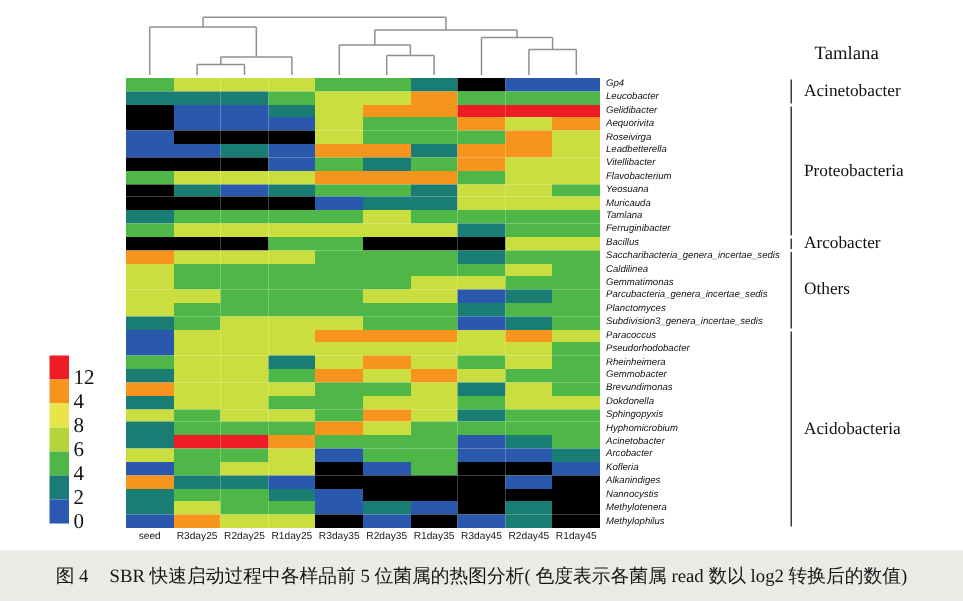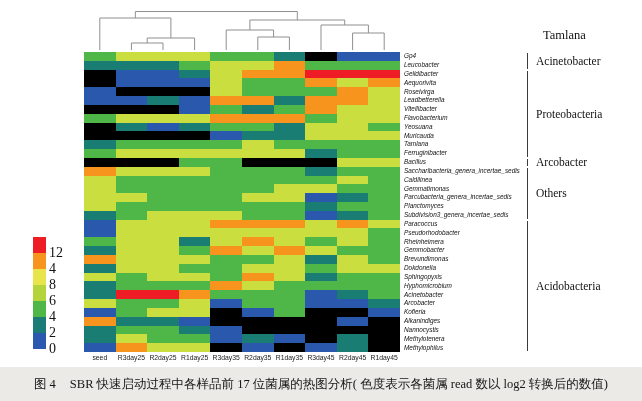--- a/index.html
+++ b/index.html
@@ -488,15 +488,15 @@
       <div class="phy-group" style="top: 167.706px; height: 50.9412px;">
         <span class="phy-label" style="left: 8px;">Others</span>
       </div>
       <div class="phy-group" style="top: 220.647px; height: 130.353px;">
         <span class="phy-label">Acidobacteria</span>
       </div>
     </div>
 
   <div id="caption">
     <span class="pre">图 4</span>
-    <span>SBR 快速启动过程中各样品前 17 位菌属的热图分析( 色度表示各菌属 read 数以 log2 转换后的数值)</span>
+    <span>SBR 快速启动过程中各样品前 5 位菌属的热图分析( 色度表示各菌属 read 数以 log2 转换后的数值)</span>
   </div>
 </div>
 
 </body></html>

